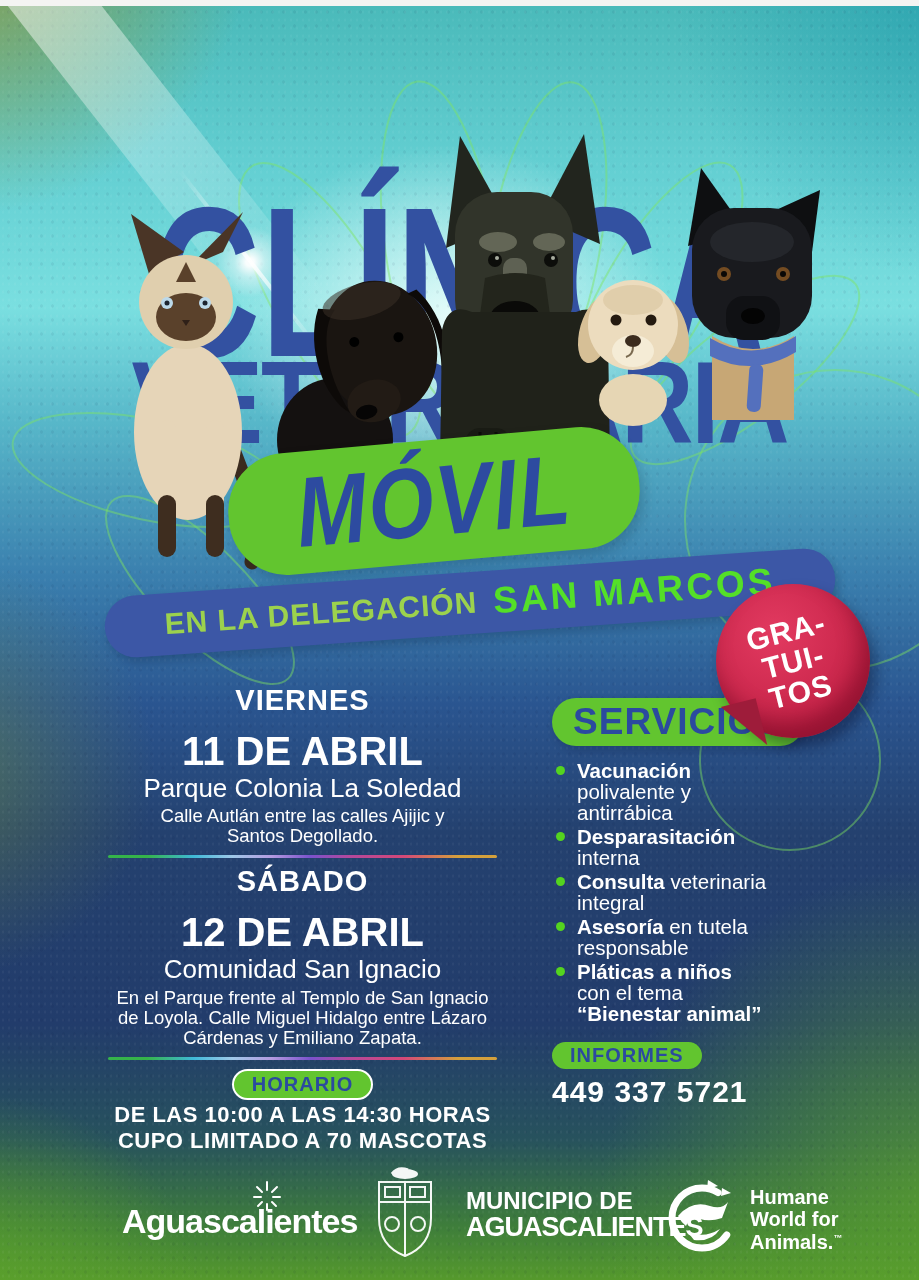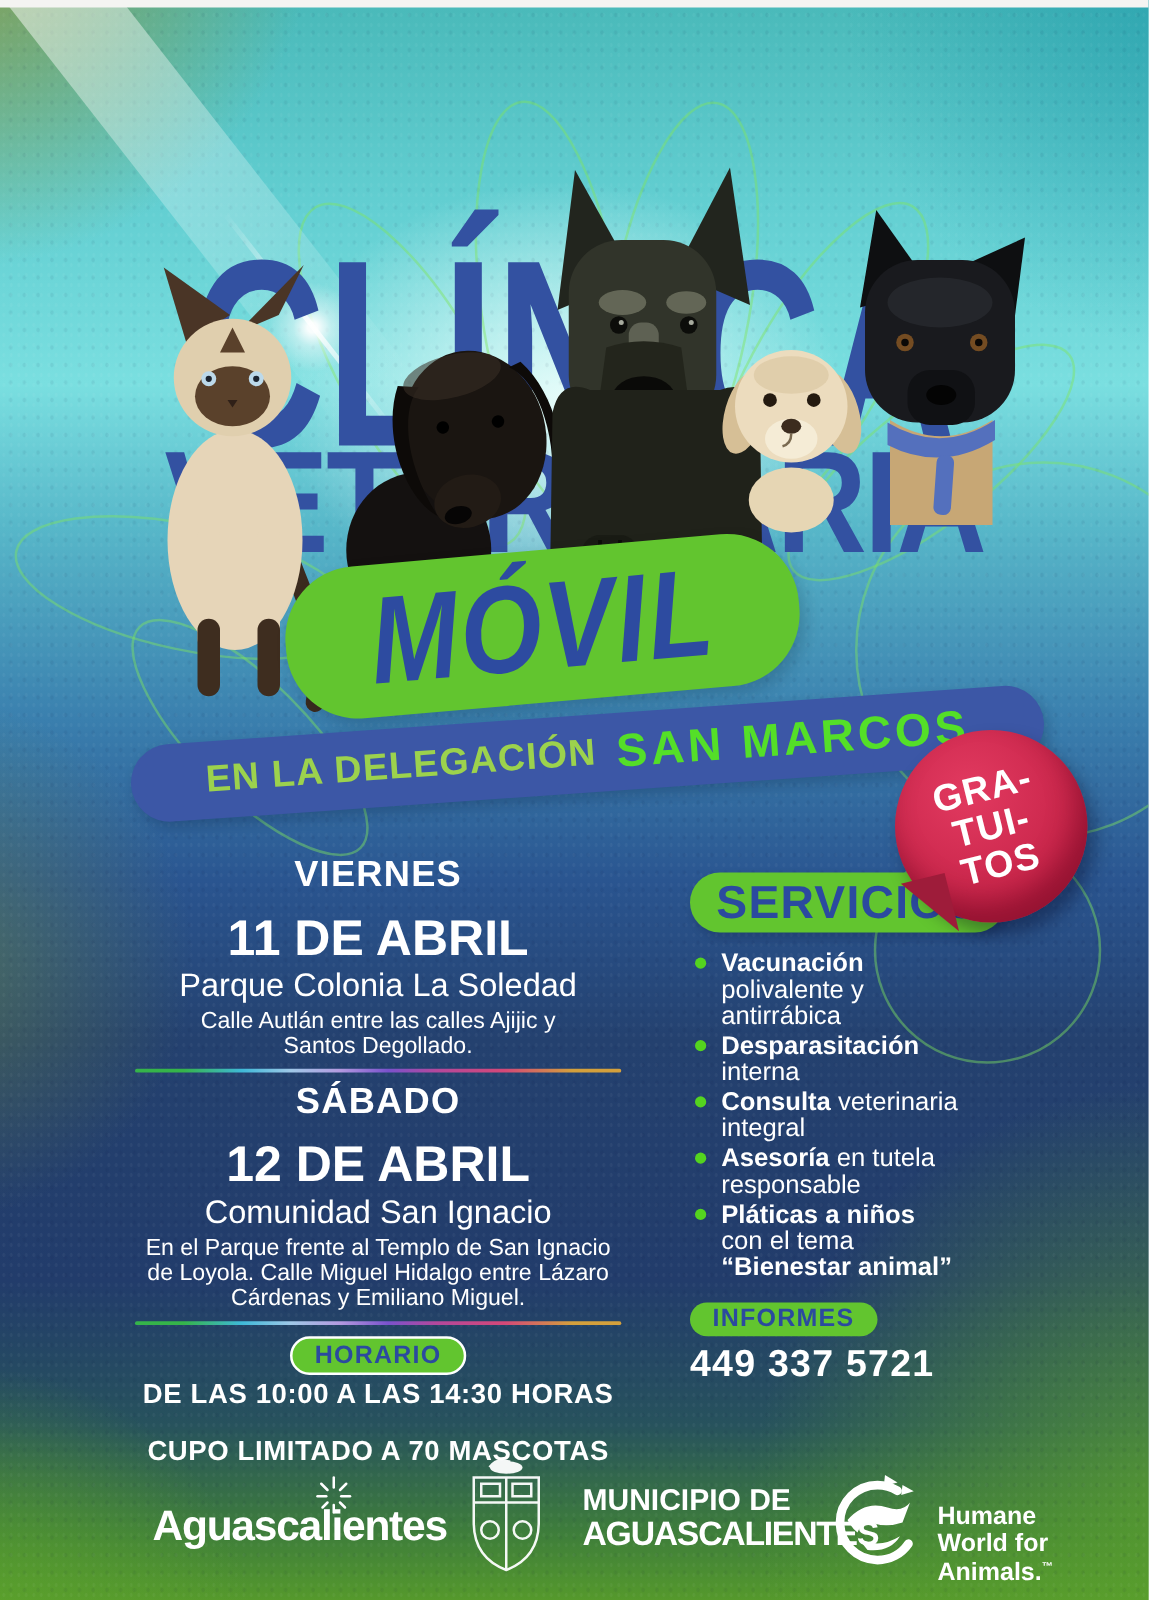--- a/index.html
+++ b/index.html
@@ -61,42 +61,42 @@
   .ev-date{font-weight:bold;font-size:40px;line-height:1;margin-top:16px;}
   .ev-place{font-weight:normal;font-size:26px;line-height:1.05;margin-top:4px;}
   .ev-detail{font-size:18.5px;line-height:20px;white-space:nowrap;}
   .ev-detail.first{margin-top:4px;}
   .divider{height:3px;margin:9px 38px;border-radius:2px;
     background:linear-gradient(90deg,#35b44a 0%,#35b44a 10%,#3fb9d8 22%,#9fc8e8 32%,#b49be0 42%,#7a52cc 52%,#b4489c 62%,#d44878 76%,#d4a03c 90%,#d4a03c 100%);}
   .pill{display:inline-block;background:#62c52f;color:#2b4a9f;font-weight:bold;font-size:20px;
     border-radius:16px;padding:2px 18px;letter-spacing:1px;}
   .pill.horario{border:2px solid #ffffff;}
   .hours{font-weight:bold;font-size:22px;margin-top:2px;letter-spacing:.5px;white-space:nowrap;}
-  .capacity{font-weight:bold;font-size:22px;margin-top:20px;letter-spacing:.5px;white-space:nowrap;}
+  .capacity{font-weight:bold;font-size:22px;letter-spacing:.5px;white-space:nowrap;}
   .right-col{position:absolute;left:552px;top:698px;width:318px;z-index:5;color:#ffffff;}
   .services-box{width:252px;height:48px;background:#62c52f;border-radius:24px;
     display:flex;align-items:center;justify-content:center;box-shadow:3px 4px 8px rgba(0,15,40,.2);}
   .services-box span{font-weight:bold;font-size:37px;color:#2b4a9f;letter-spacing:1px;}
   .svc-list{list-style:none;margin:14px 0 0 0;padding:0 0 0 4px;}
   .svc-list li{display:flex;margin-bottom:3px;}
   .dot{flex:0 0 9px;width:9px;height:9px;border-radius:50%;background:#54d41f;margin:6px 12px 0 0;}
   .svc-text{font-size:20.5px;line-height:21px;width:262px;}
   .svc-text .blk{display:block;}
   .svc-text b{font-weight:bold;}
   .informes-wrap{margin-top:18px;}
   .phone{font-weight:bold;font-size:30px;margin-top:6px;letter-spacing:1px;}
   .footer{position:absolute;left:0;top:1160px;width:812px;height:110px;z-index:5;color:#ffffff;}
   .wordmark{position:absolute;left:122px;top:42px;font-weight:bold;font-size:34px;letter-spacing:-1px;}
   .wm-star{position:absolute;left:128px;top:-22px;width:34px;height:34px;}
   .shield{position:absolute;left:370px;top:6px;width:70px;height:96px;}
   .muni{position:absolute;left:466px;top:28px;line-height:1.05;}
   .muni .l1{font-weight:bold;font-size:24px;letter-spacing:0;}
   .muni .l2{font-weight:bold;font-size:27px;letter-spacing:-1px;}
   .humane-logo{position:absolute;left:662px;top:16px;width:80px;height:80px;}
-  .humane-text{position:absolute;left:750px;top:42px;font-weight:bold;font-size:20px;line-height:1.12;}
+  .humane-text{position:absolute;left:750px;top:26px;font-weight:bold;font-size:20px;line-height:1.12;}
   .humane-text .tm{font-size:9px;vertical-align:super;}
 </style>
 </head>
 <body>
 
 <div id="poster">
 
   <div class="topline"></div>
   <div class="texture"></div>
 
@@ -229,21 +229,21 @@
     <div class="ev-date">11 DE ABRIL</div>
     <div class="ev-place">Parque Colonia La Soledad</div>
     <div class="ev-detail first">Calle Autlán entre las calles Ajijic y</div>
     <div class="ev-detail">Santos Degollado.</div>
     <div class="divider"></div>
     <div class="ev-day">SÁBADO</div>
     <div class="ev-date">12 DE ABRIL</div>
     <div class="ev-place">Comunidad San Ignacio</div>
     <div class="ev-detail first">En el Parque frente al Templo de San Ignacio</div>
     <div class="ev-detail">de Loyola. Calle Miguel Hidalgo entre Lázaro</div>
-    <div class="ev-detail">Cárdenas y Emiliano Miguel.</div>
+    <div class="ev-detail">Cárdenas y Emiliano Zapata.</div>
     <div class="divider"></div>
     <div>
       <span class="pill horario">
         <span>HORARIO</span>
       </span>
     </div>
     <div class="hours">DE LAS 10:00 A LAS 14:30 HORAS</div>
     <div class="capacity">CUPO LIMITADO A 70 MASCOTAS</div>
   </div>
 

